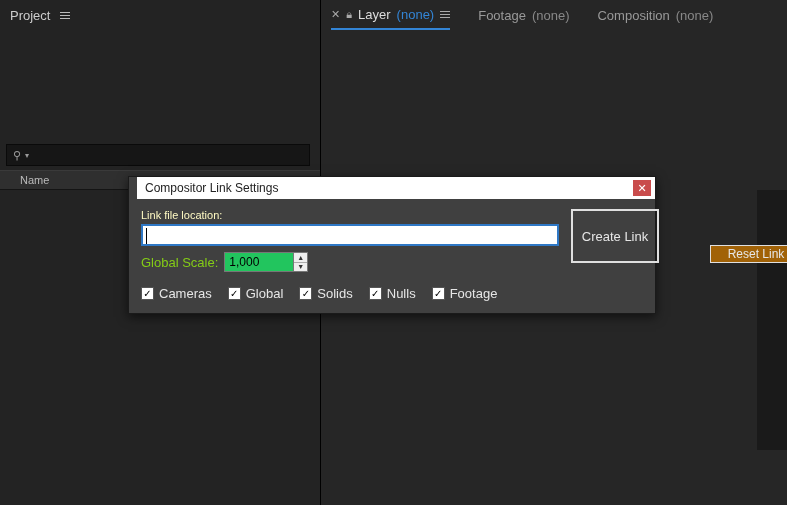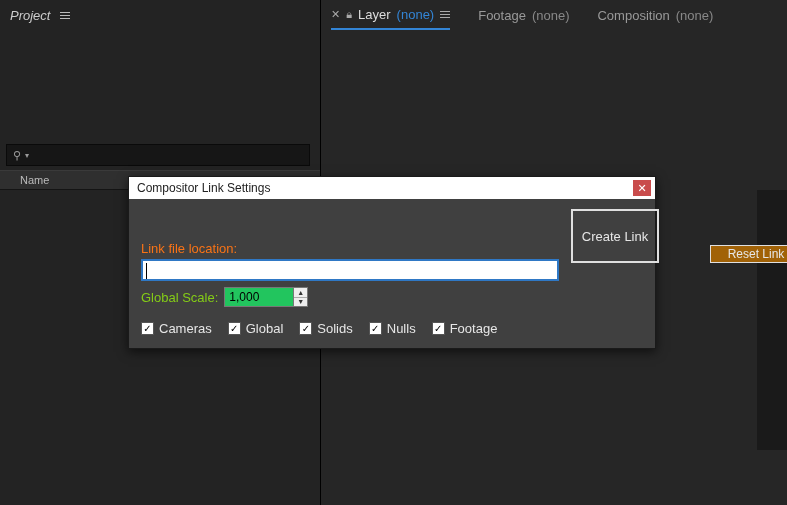--- a/index.html
+++ b/index.html
@@ -4,21 +4,21 @@
 <style>
   * { box-sizing: border-box; margin: 0; padding: 0; font-family: "Segoe UI", Tahoma, sans-serif; }
   html, body { width: 787px; height: 505px; background: #1e1e1e; overflow: hidden; color: #ccc; font-size: 12px; }
 
   
   .root { width: 787px; height: 505px; display: flex; }
   .left-panel { width: 320px; height: 505px; background: #232323; display: flex; flex-direction: column; }
   .right-panel { flex: 1; height: 505px; background: #262626; display: flex; flex-direction: column; border-left: 1px solid #000; }
 
   
-  .panel-header { height: 30px; display: flex; align-items: center; padding: 0 10px; color: #ccc; font-size: 13px; gap: 10px; font-style: italic; }
+  .panel-header { height: 30px; display: flex; align-items: center; padding: 0 10px; color: #ccc; font-size: 13px; gap: 10px; }
   .menu-icon { display: inline-flex; flex-direction: column; gap: 2px; cursor: pointer; }
   .menu-icon span { width: 10px; height: 1px; background: #bbb; display: block; }
 
   
   .project-empty { flex: 0 0 110px; }
 
   
   .search-row { padding: 4px 6px; }
   .search-box { width: 304px; height: 22px; background: #161616; border: 1px solid #0a0a0a; display: flex; align-items: center; padding: 0 6px; gap: 4px; }
   .search-glyph { color: #999; font-size: 11px; }
@@ -42,26 +42,26 @@
   .tab .tab-menu { display:inline-flex; flex-direction:column; gap:2px; }
   .tab .tab-menu span { width:10px; height:1px; background:#aaa; display:block; }
 
   .viewer { flex: 1; background: #262626; position: relative; }
 
   
   .right-dark-box { position:absolute; top:160px; right:0; width:30px; height:260px; background:#1a1a1a; }
 
   
   .dialog { position: absolute; left: 128px; top: 176px; width: 528px; background: #404040; border: 1px solid #1a1a1a; box-shadow: 0 3px 10px rgba(0,0,0,0.6); }
-  .dialog-titlebar { height: 22px; background: #fff; color: #222; display: flex; align-items: center; justify-content: space-between; padding: 0 4px 0 8px; font-size: 12px; }
+  .dialog-titlebar { height: 22px; background: #fff; color: #222; display: flex; align-items: center; justify-content: space-between; padding: 0 4px 0 8px; font-size: 12px; margin-left: 8px; }
   .dialog-close { width: 18px; height: 16px; background: #c94c4c; color: #fff; display:flex; align-items:center; justify-content:center; font-size:11px; cursor:pointer; }
   .dialog-body { padding: 10px 12px 12px 12px; color: #e6e6e6; }
   .row { display: flex; align-items: flex-start; gap: 12px; }
   .left-col { flex: 1; }
-  .field-label { font-size: 13px; color: #f97316; margin-bottom: 3px; margin-top: 32px; }
+  .field-label { font-size: 11px; color: #fef9c3; margin-bottom: 3px; }
   .text-input { width: 418px; height: 22px; background: #fff; border: 2px solid #2f78c5; padding: 0 4px; color:#000; position:relative; }
   .text-input .cursor { position:absolute; left:3px; top:2px; width:1px; height:16px; background:#000; }
 
   .scale-row { display:flex; align-items:center; gap:6px; margin-top:6px; }
   .scale-label { font-size:13px; color:#84cc16; }
   .spinner { display:flex; align-items:stretch; height:20px; }
   .spinner input { width:70px; height:20px; background:#22c55e; border:1px solid #777; color:#000; font-size:12px; padding:0 4px; }
   .spinner .arrows { width:14px; display:flex; flex-direction:column; border:1px solid #777; border-left:none; background:#eee; }
   .spinner .arrows div { flex:1; display:flex; align-items:center; justify-content:center; font-size:7px; color:#333; cursor:pointer; }
   .spinner .arrows div:first-child { border-bottom:1px solid #aaa; }

